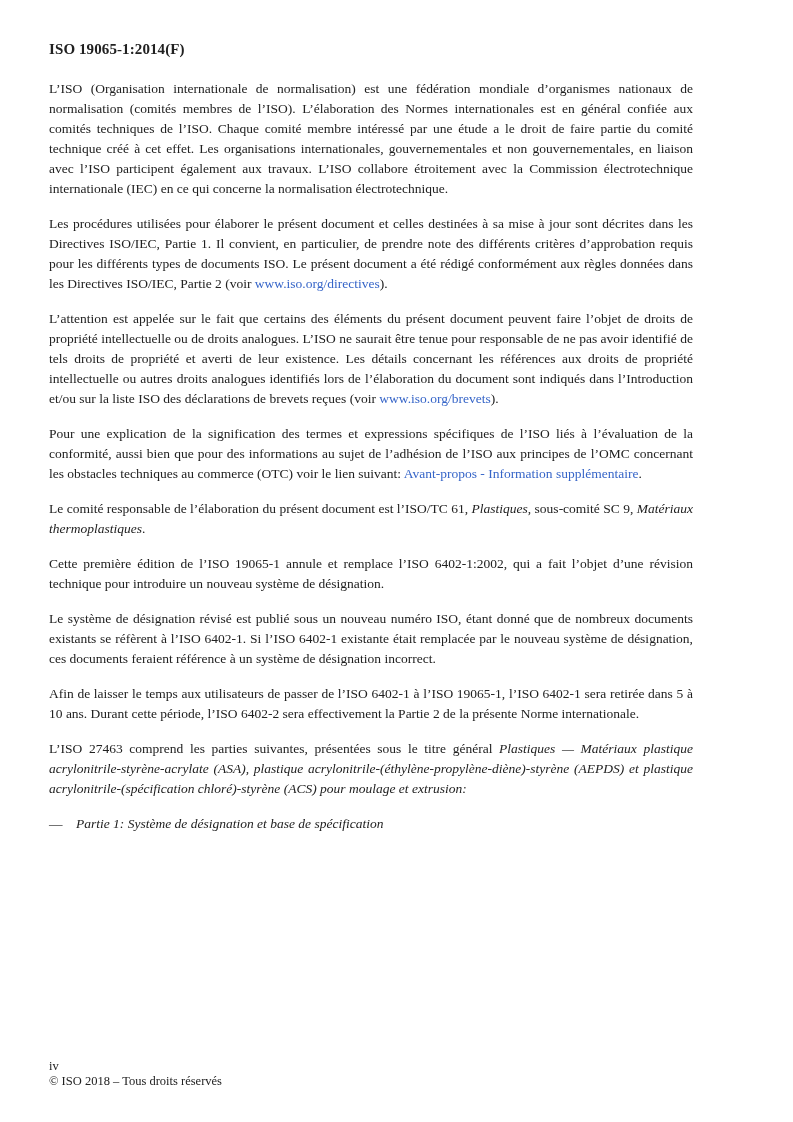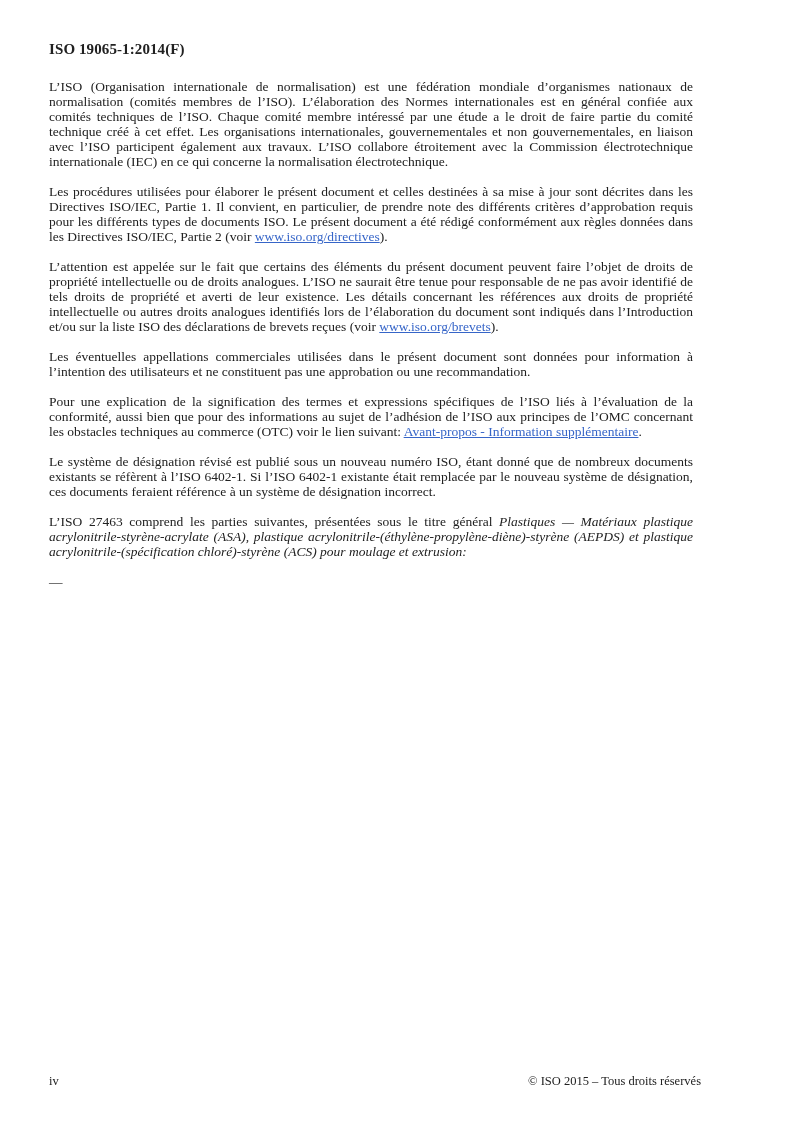--- a/index.html
+++ b/index.html
@@ -30,69 +30,71 @@
     font-weight: bold;
     margin: 46px 0 0 0;
     line-height: 24px;
     letter-spacing: 0.2px;
   }
   .body-text {
     margin-top: 21px;
   }
   .body-text p {
     font-size: 13.5px;
-    line-height: 15px;
+    line-height: 20px;
     text-align: justify;
     margin: 0 8px 15px 0;
   }
   .body-text p.list-item {
     position: relative;
     padding-left: 27px;
     font-style: italic;
     text-align: left;
   }
   .body-text p.list-item .marker {
     position: absolute;
     left: 0;
     top: 0;
     font-style: normal;
   }
   .i { font-style: italic; }
   a.link {
-    text-decoration: underline;
     cursor: pointer;
   }
   .doc-footer {
     position: absolute;
     left: 49px;
     right: 92px;
     bottom: 33px;
     display: flex;
     justify-content: space-between;
     align-items: flex-start;
     font-size: 12.5px;
+    flex-direction: column;
   }
 </style>
 </head>
 <body>
 
 <div class="page" style="color: rgb(33, 33, 33);">
   <div class="content">
     <div class="doc-header">ISO 19065-1:2014(F)</div>
 
 
     <div class="body-text" id="foreword-body">
         <p><span>L’ISO (Organisation internationale de normalisation) est une fédération mondiale d’organismes nationaux de normalisation (comités membres de l’ISO). L’élaboration des Normes internationales est en général confiée aux comités techniques de l’ISO. Chaque comité membre intéressé par une étude a le droit de faire partie du comité technique créé à cet effet. Les organisations internationales, gouvernementales et non gouvernementales, en liaison avec l’ISO participent également aux travaux. L’ISO collabore étroitement avec la Commission électrotechnique internationale (IEC) en ce qui concerne la normalisation électrotechnique.</span></p>
         <p><span>Les procédures utilisées pour élaborer le présent document et celles destinées à sa mise à jour sont décrites dans les Directives ISO/IEC, Partie 1. Il convient, en particulier, de prendre note des différents critères d’approbation requis pour les différents types de documents ISO. Le présent document a été rédigé conformément aux règles données dans les Directives ISO/IEC, Partie 2 (voir </span><a class="link" style="color: rgb(54, 101, 200);">www.iso.org/directives</a><span>).</span></p>
         <p><span>L’attention est appelée sur le fait que certains des éléments du présent document peuvent faire l’objet de droits de propriété intellectuelle ou de droits analogues. L’ISO ne saurait être tenue pour responsable de ne pas avoir identifié de tels droits de propriété et averti de leur existence. Les détails concernant les références aux droits de propriété intellectuelle ou autres droits analogues identifiés lors de l’élaboration du document sont indiqués dans l’Introduction et/ou sur la liste ISO des déclarations de brevets reçues (voir </span><a class="link" style="color: rgb(54, 101, 200);">www.iso.org/brevets</a><span>).</span></p>
-        <p><span>Les éventuelles appellations commerciales utilisées dans le présent document sont données pour information à l’intention des utilisateurs et ne constituent pas une approbation ou une recommandation.</span></p>
         <p><span>Pour une explication de la signification des termes et expressions spécifiques de l’ISO liés à l’évaluation de la conformité, aussi bien que pour des informations au sujet de l’adhésion de l’ISO aux principes de l’OMC concernant les obstacles techniques au commerce (OTC) voir le lien suivant: </span><a class="link" style="color: rgb(54, 101, 200);">Avant-propos - Information supplémentaire</a><span>.</span></p>
+        <p><span>Le comité responsable de l’élaboration du présent document est l’ISO/TC 61, </span><span class="i">Plastiques</span><span>, sous-comité SC 9, </span><span class="i">Matériaux thermoplastiques</span><span>.</span></p>
+        <p><span>Cette première édition de l’ISO 19065-1 annule et remplace l’ISO 6402-1:2002, qui a fait l’objet d’une révision technique pour introduire un nouveau système de désignation.</span></p>
         <p><span>Le système de désignation révisé est publié sous un nouveau numéro ISO, étant donné que de nombreux documents existants se réfèrent à l’ISO 6402-1. Si l’ISO 6402-1 existante était remplacée par le nouveau système de désignation, ces documents feraient référence à un système de désignation incorrect.</span></p>
+        <p><span>Afin de laisser le temps aux utilisateurs de passer de l’ISO 6402-1 à l’ISO 19065-1, l’ISO 6402-1 sera retirée dans 5 à 10 ans. Durant cette période, l’ISO 6402-2 sera effectivement la Partie 2 de la présente Norme internationale.</span></p>
         <p><span>L’ISO 27463 comprend les parties suivantes, présentées sous le titre général </span><span class="i">Plastiques — Matériaux plastique acrylonitrile-styrène-acrylate (ASA), plastique acrylonitrile-(éthylène-propylène-diène)-styrène (AEPDS) et plastique acrylonitrile-(spécification chloré)-styrène (ACS) pour moulage et extrusion:</span></p>
-        <p class="list-item"><span class="marker">—</span></p>
+        <p class="list-item"><span class="marker">—</span><span>Partie 1: Système de désignation et base de spécification</span></p>
       </div>
   </div>
 
   <div class="doc-footer">
     <span>iv</span>
-    <span>© ISO 2015 – Tous droits réservés</span>
+    <span>© ISO 2018 – Tous droits réservés</span>
   </div>
 </div>
 
 </body></html>

